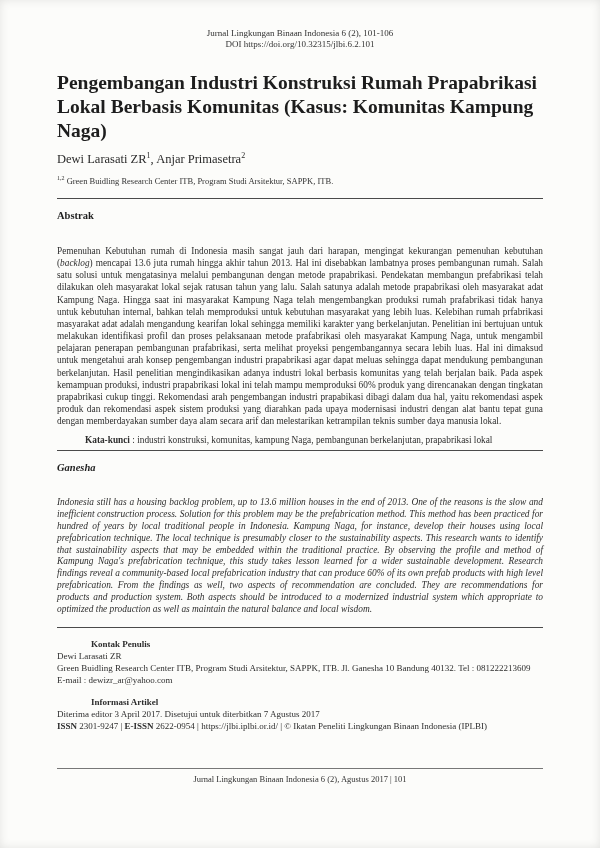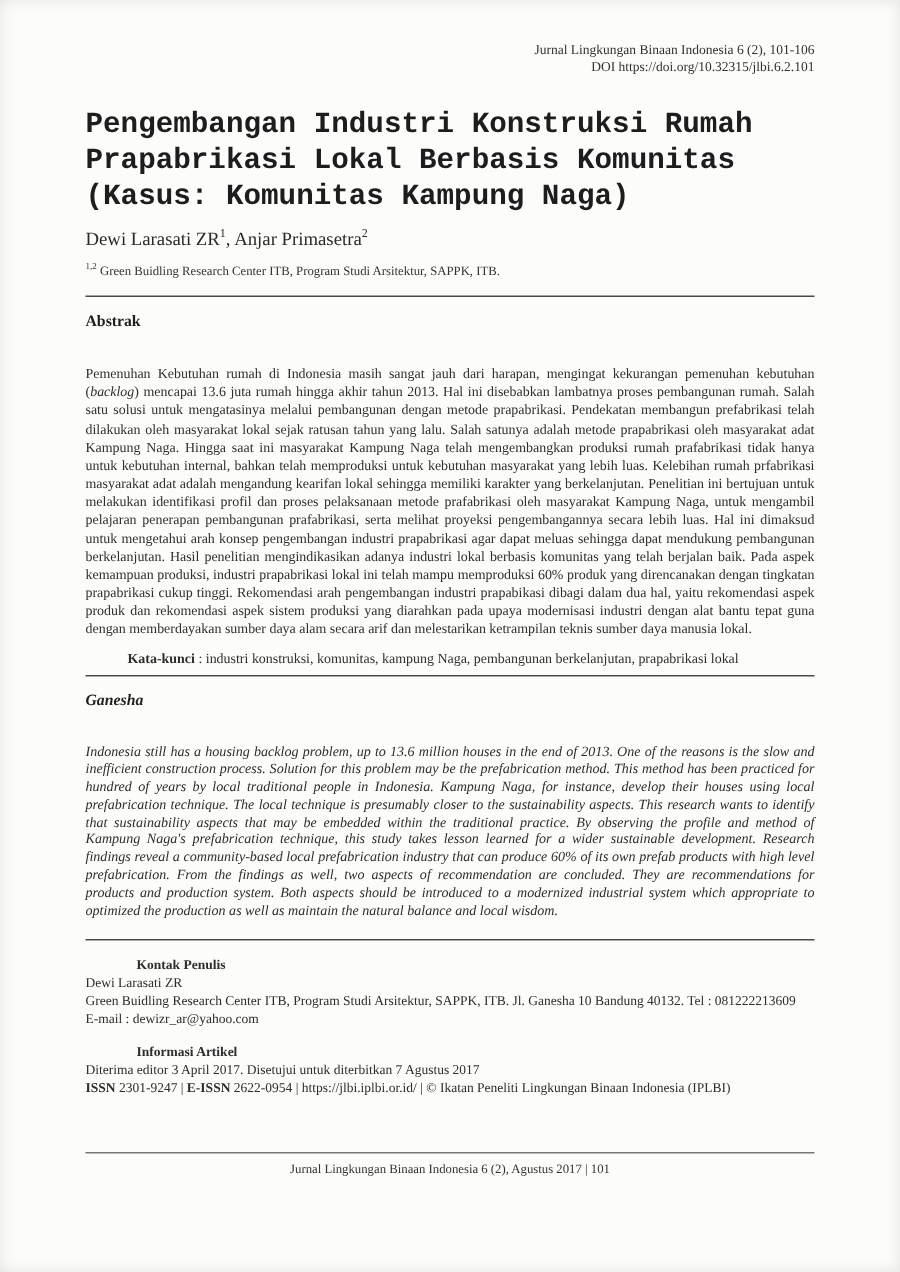--- a/index.html
+++ b/index.html
@@ -11,24 +11,24 @@
   .page {
     position:relative;
     width:600px; height:848px;
     box-sizing:border-box;
     background:#fcfcfa;
     box-shadow: inset 0 0 10px rgba(0,0,0,0.10);
     padding:28px 57px 0 57px;
     color:#262626;
     overflow:hidden;
   }
-  .header-block { text-align:right; font-size:9px; line-height:11px; color:#333; }
+  .header-block { text-align:center; font-size:9px; line-height:11px; color:#333; }
   .paper-title {
     margin-top:21px;
-    font-size:19.5px; font-weight:bold; line-height:24px; color:#1d1d1d;font-family:Liberation Mono, monospace;
+    font-size:19.5px; font-weight:bold; line-height:24px; color:#1d1d1d;
   }
   .authors-line { margin-top:8px; font-size:12.5px; color:#2a2a2a; }
   .authors-line sup { font-size:8px; }
   .affiliation-line { margin-top:8px; font-size:8.5px; color:#333; }
   .affiliation-line sup { font-size:6px; }
   .rule { border:none; border-top:1.3px solid #4a4a4a; margin:12px 0 0 0; }
   .sec-heading { margin-top:11px; font-size:10.5px; font-weight:bold; color:#1f1f1f; }
   .sec-heading.italic { font-style:italic; }
   .abstract-body {
     margin-top:24px; font-size:9.3px; line-height:12.15px;

